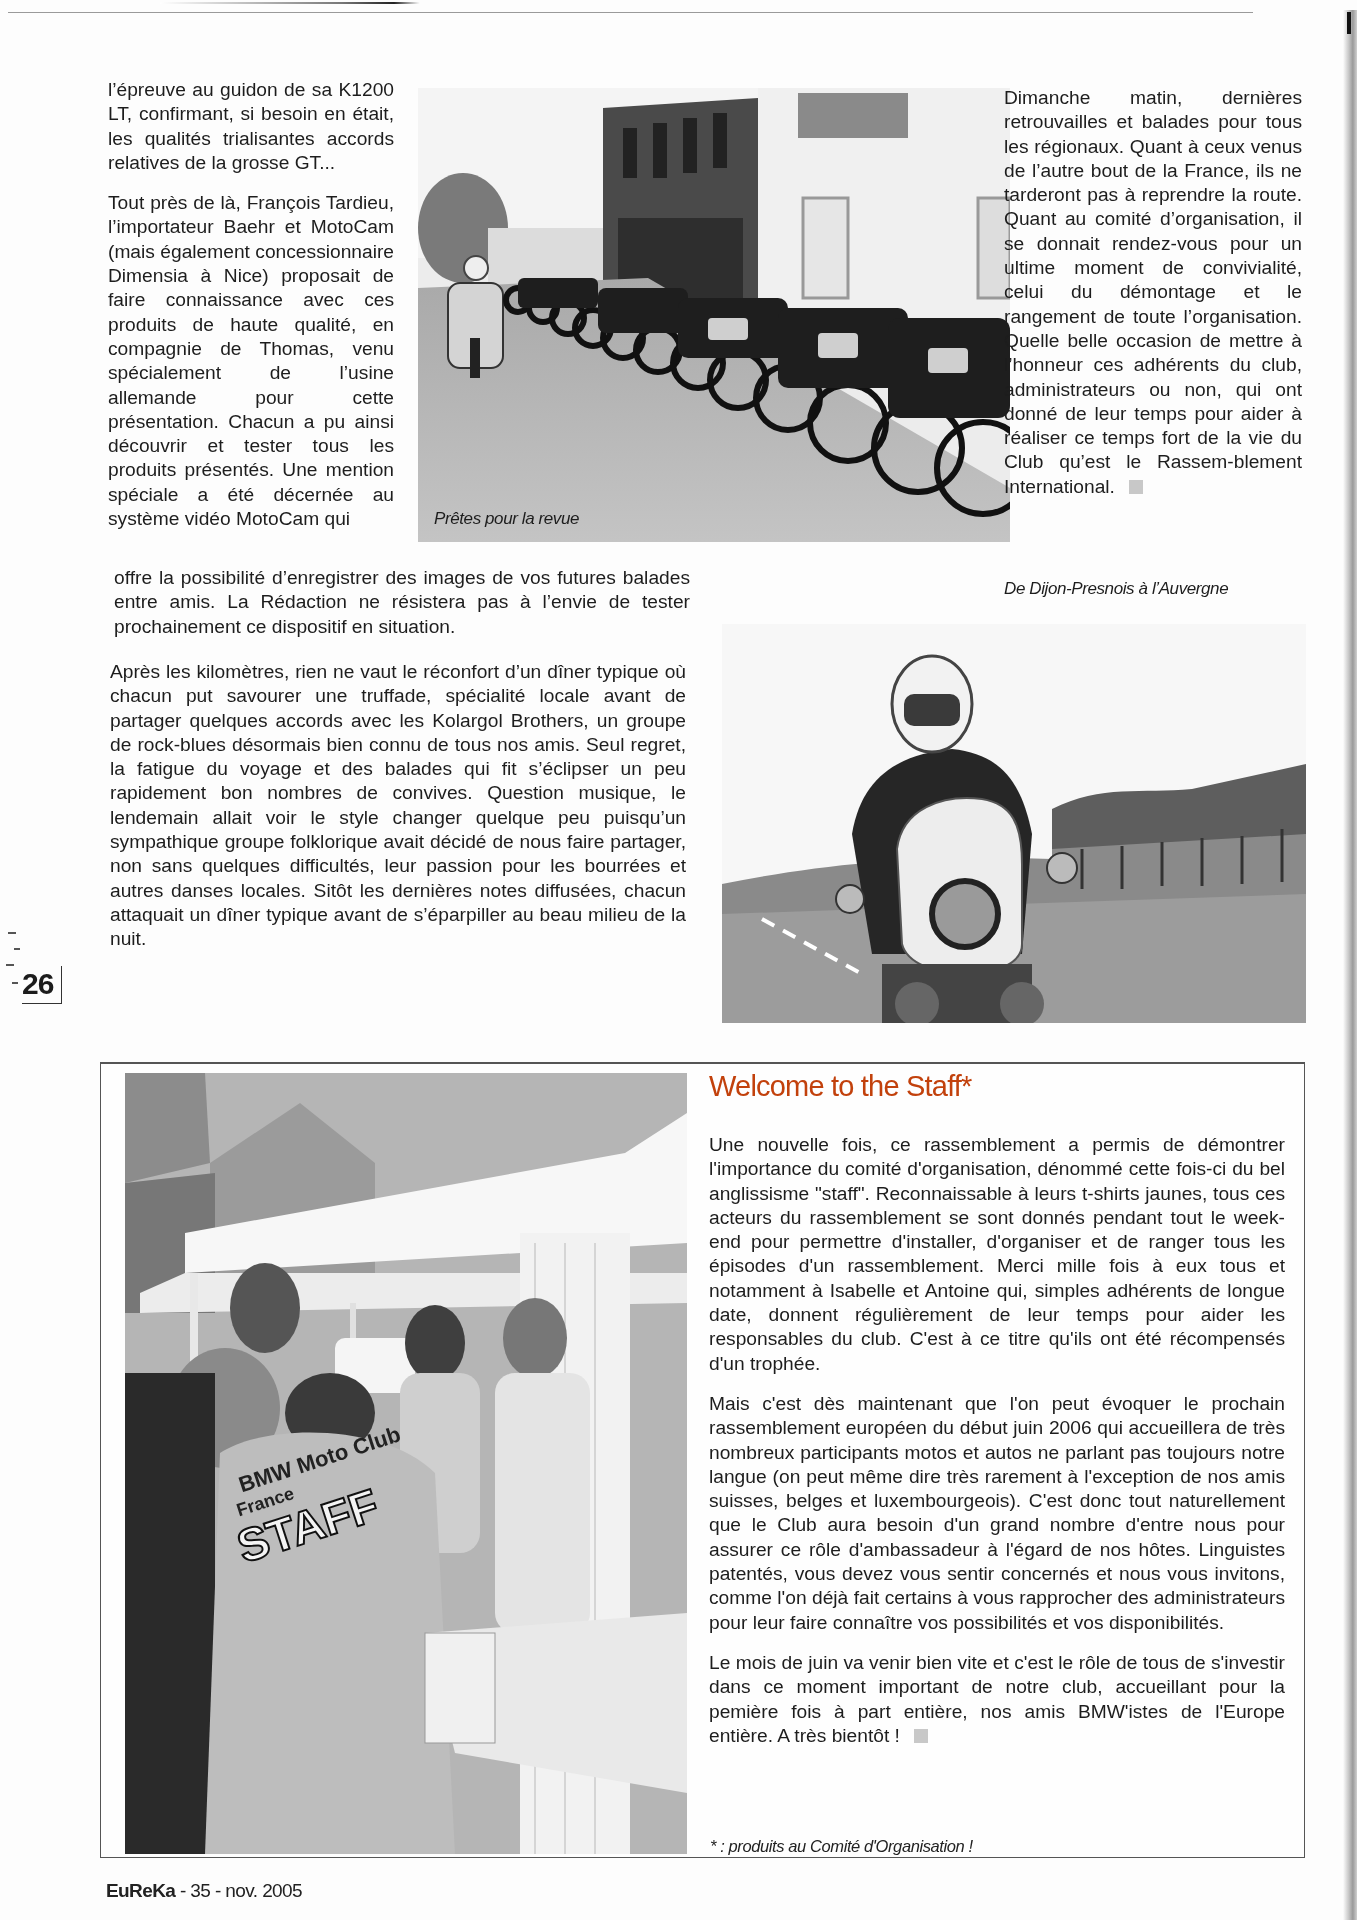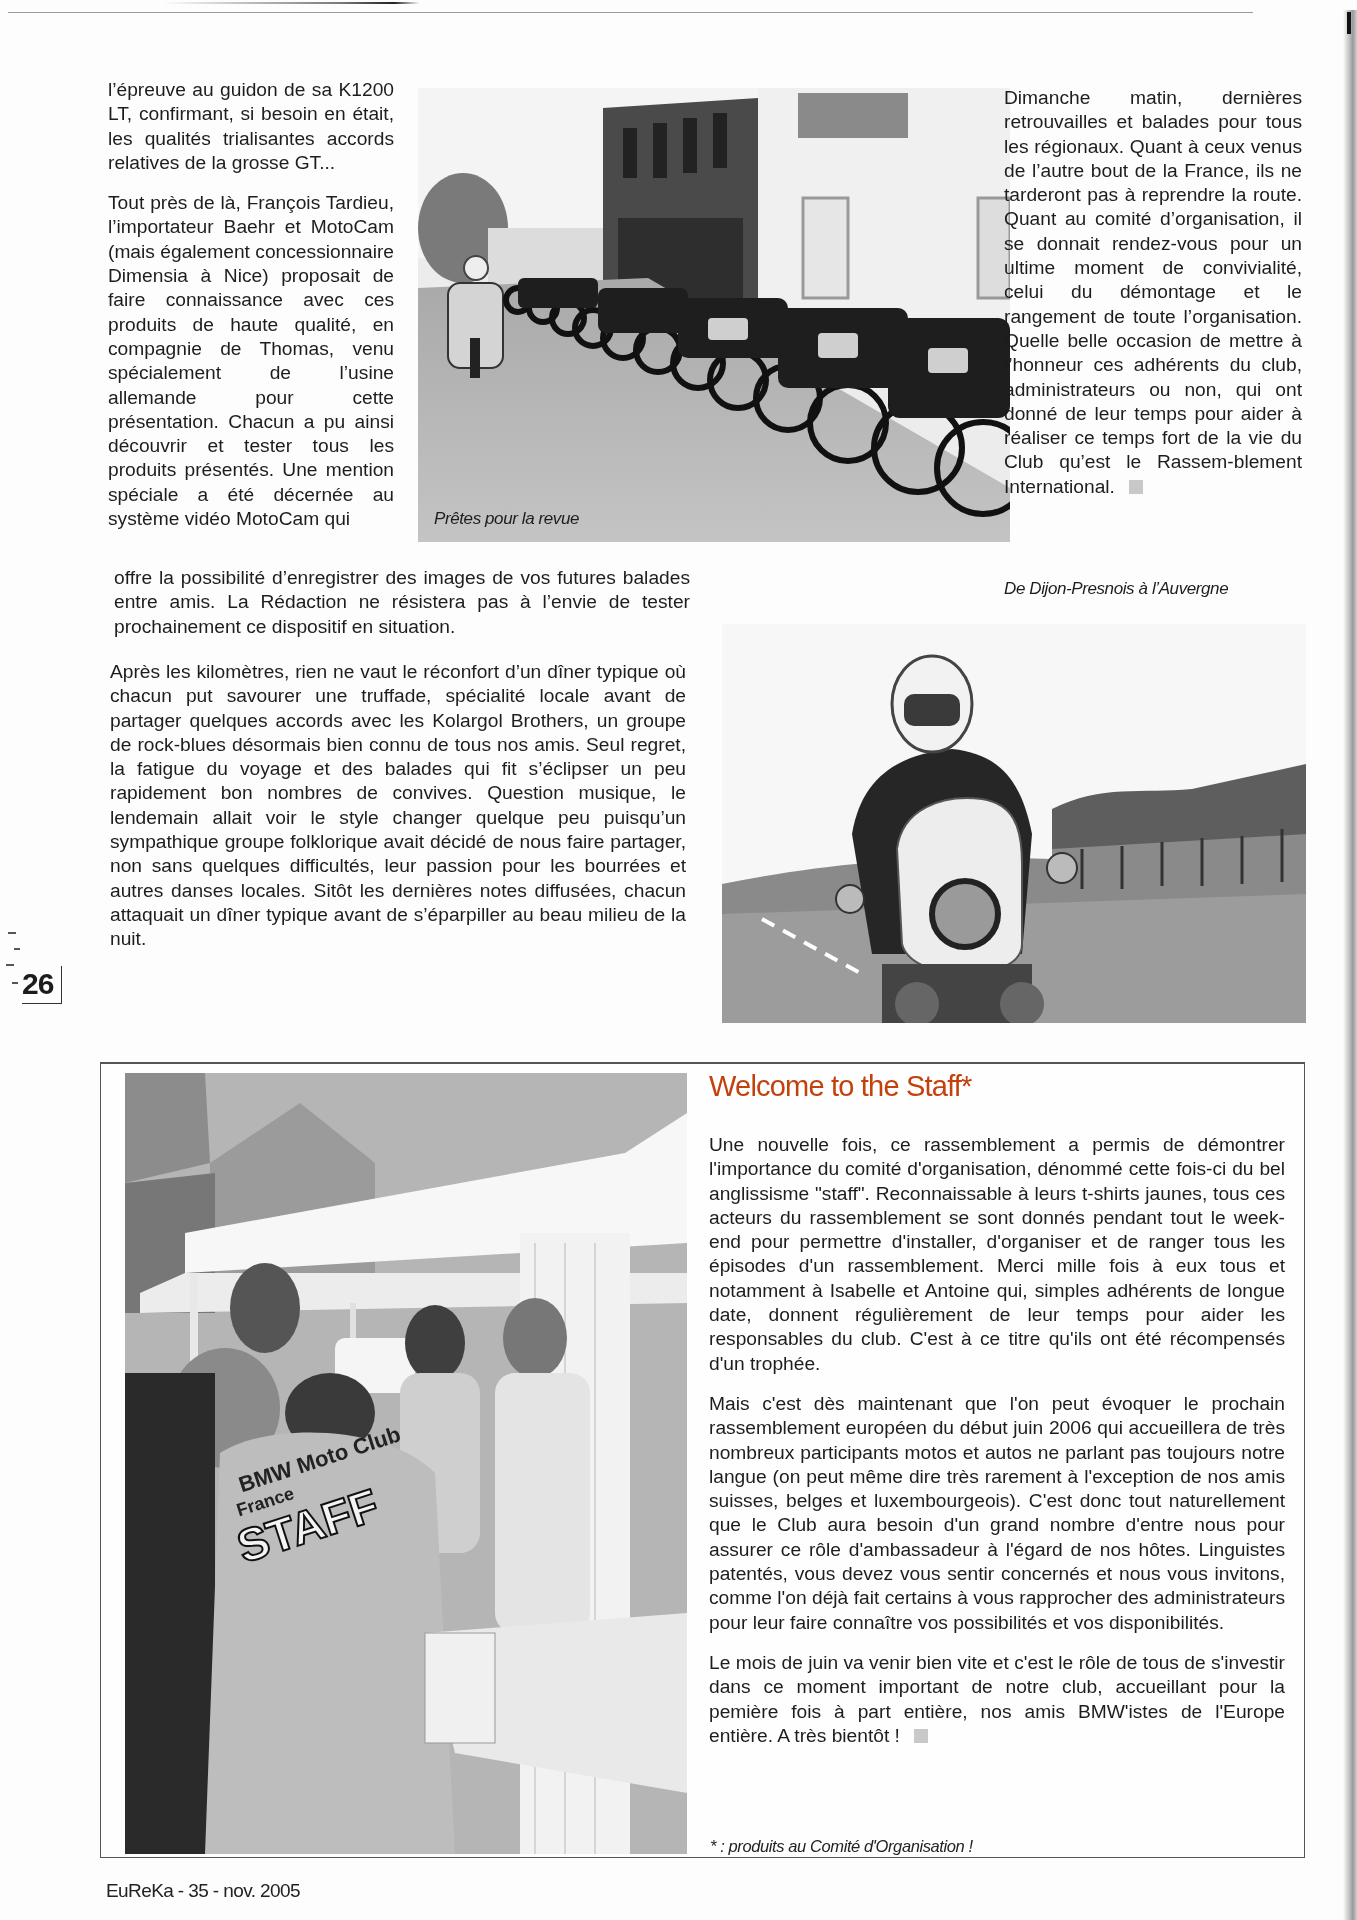--- a/index.html
+++ b/index.html
@@ -23,21 +23,21 @@
     .page-num { position: absolute; left: 22px; top: 966px; width: 40px; height: 38px; border: 1.5px solid #333; border-left: none; border-top: none; font-weight: bold; font-size: 30px; line-height: 36px; text-align: right; padding-right: 13px; letter-spacing: -1px; }
     .page-dash { position: absolute; height: 1.5px; background: #555; }
 
     
     .staff-box { position: absolute; left: 100px; top: 1062px; width: 1205px; height: 796px; border: 1.5px solid #555; border-top-width: 2px; background: #fefefe; }
     .staff-title { position: absolute; left: 709px; top: 1070px; font-size: 29px; letter-spacing: -0.8px; color: #c2410c; white-space: nowrap; }
     .footnote { position: absolute; left: 710px; top: 1837px; font-style: italic; font-size: 16.5px; letter-spacing: -0.4px; white-space: nowrap; color: #222; }
     .end-mark { display: inline-block; width: 14px; height: 14px; background: #c8c8c8; vertical-align: -1px; margin-left: 14px; }
 
     .footer { position: absolute; left: 106px; top: 1880px; font-size: 19px; letter-spacing: -0.6px; color: #222; white-space: nowrap; }
-    .footer b { font-weight: normal; }
+    .footer b { font-weight: bold; }
   </style>
 </head>
 <body>
 
 <div class="top-rule2"></div>
 <div class="top-rule"></div>
 <div class="right-edge"></div>
 <div class="right-edge-dark"></div>
 
 <div class="txt" style="left:108px; top:78px; width:286px;">

